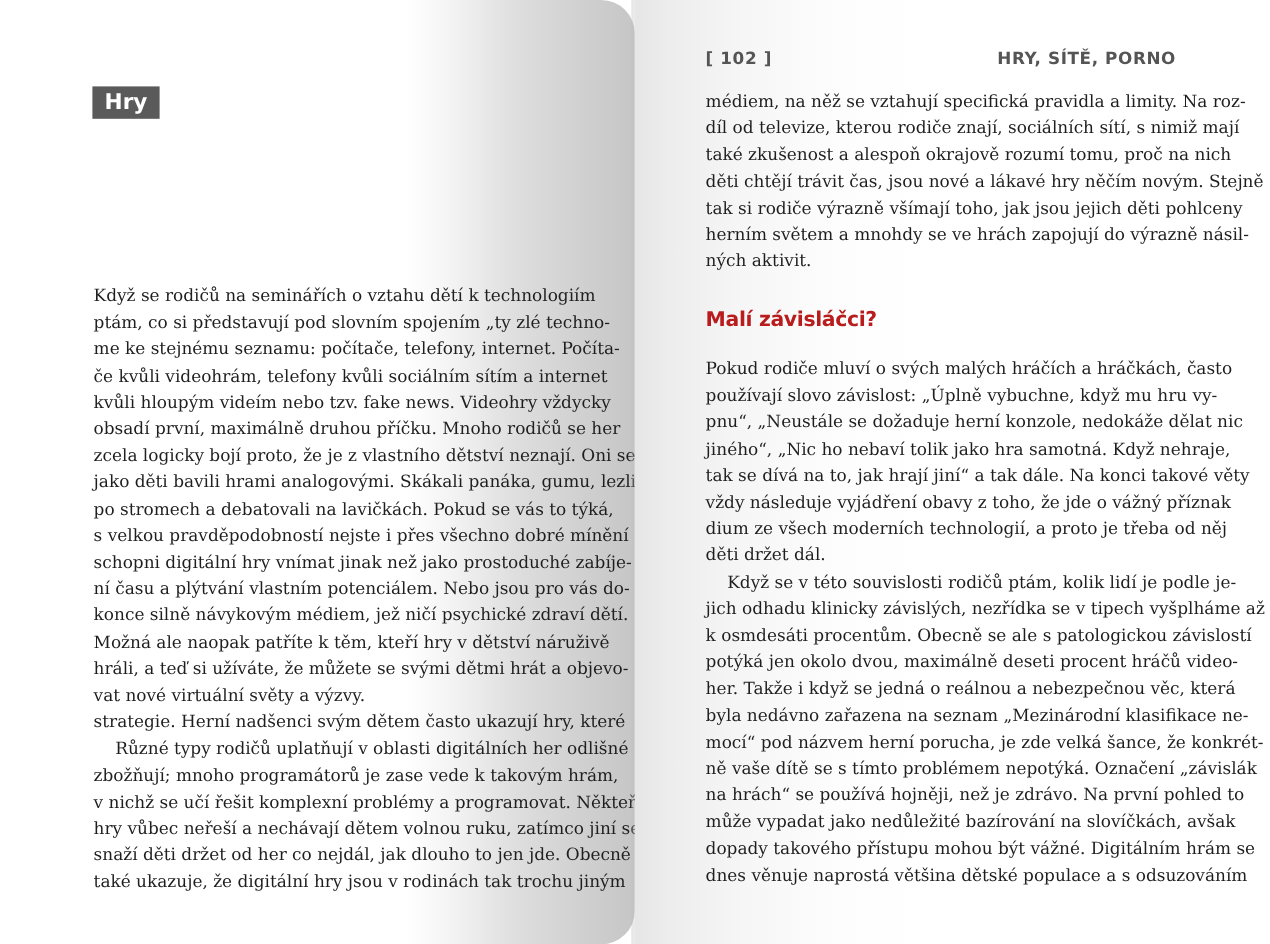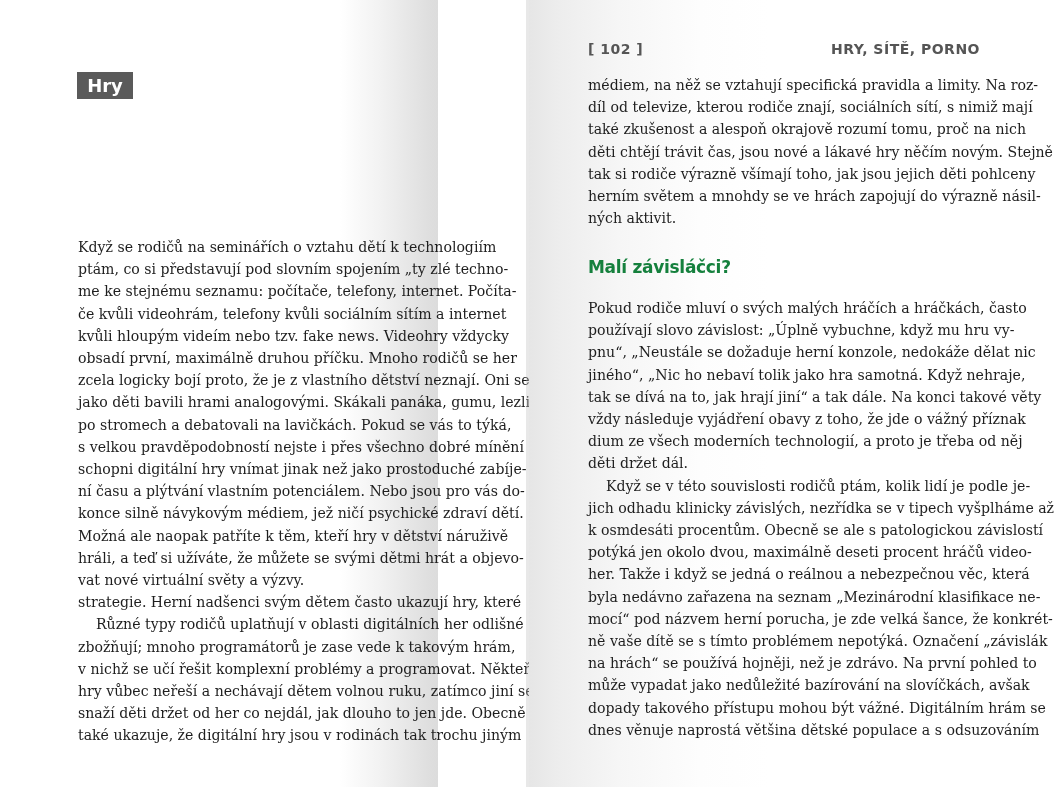--- a/index.html
+++ b/index.html
@@ -3,22 +3,23 @@
 <meta charset="utf-8">
 <style>
   html, body { margin: 0; padding: 0; }
   body {
     width: 1058px; height: 787px; overflow: hidden; position: relative;
     background: #fff;
     font-family: "DejaVu Serif", serif;
   }
   .page { position: absolute; top: 0; height: 787px; }
   .page-left {
-    left: 0; width: 438px;
+    left: 0; width: 529px;
     background: linear-gradient(to right, #ffffff 0px, #ffffff 340px, #f2f2f2 380px, #dedede 430px, #cfcfcf 490px, #c6c6c6 528px);
+    border-radius: 28px;
   }
   .page-right {
     left: 529px; width: 529px;
     background: linear-gradient(to right, #e6e6e6 0px, #ededed 30px, #f6f6f6 90px, #fdfdfd 170px, #ffffff 240px);
   }
   .gutter-line { position: absolute; left: 526px; top: 0; width: 3px; height: 787px; background: #bdbdbd; opacity: .35; }
 
   .chapter-badge {
     position: absolute; left: 77px; top: 72px; width: 56px; height: 27px;
     background: #5a5a5a; color: #fff;
@@ -44,21 +45,21 @@
     position: absolute; top: 41px;
     font-family: "DejaVu Sans", sans-serif; font-weight: bold; font-size: 14px;
     color: #555; letter-spacing: 0.5px;
   }
   .page-number { left: 588px; }
   .book-title { right: 78px; text-align: center; }
 
   .section-heading {
     position: absolute; left: 588px; top: 257px;
     font-family: "DejaVu Sans", sans-serif; font-weight: bold; font-size: 17px;
-    color: #15803d; letter-spacing: -0.3px;
+    color: #b91c1c; letter-spacing: -0.3px;
   }
 </style>
 </head>
 <body>
 
 <div class="page page-left">
   <div class="chapter-badge">Hry</div>
   <div class="text left-text">
     <p>
         <span class="line">Když se rodičů na seminářích o vztahu dětí k technologiím</span>

